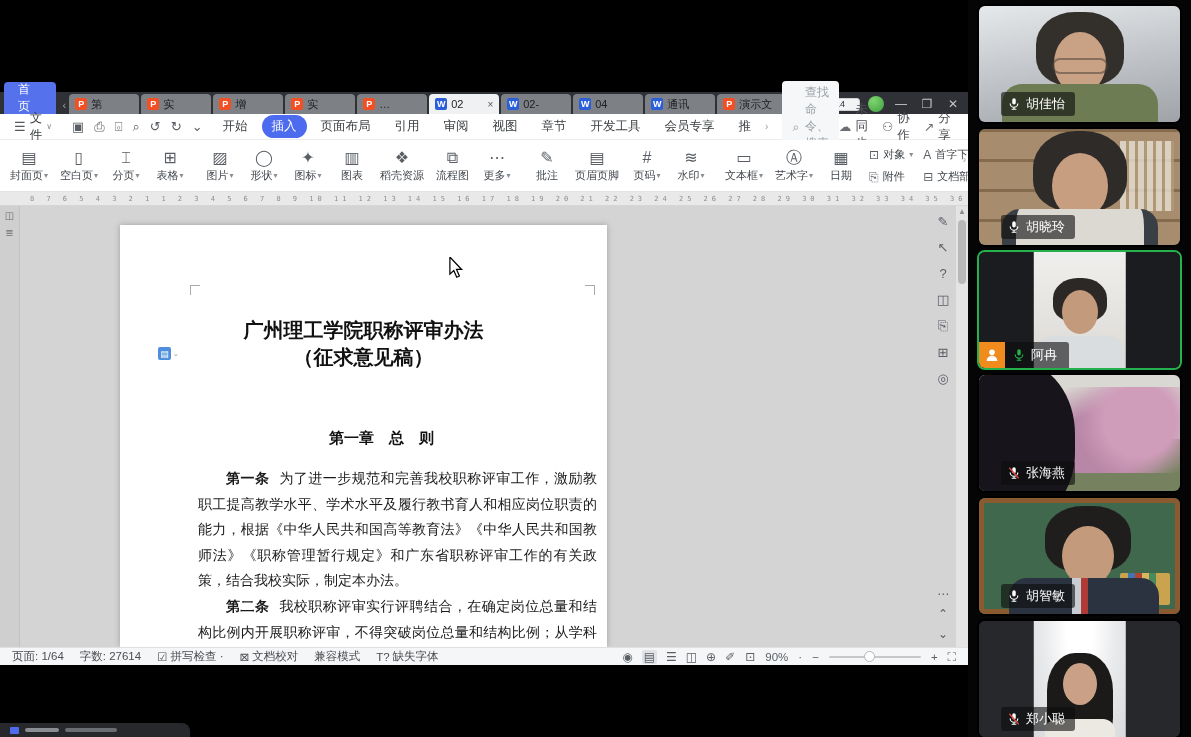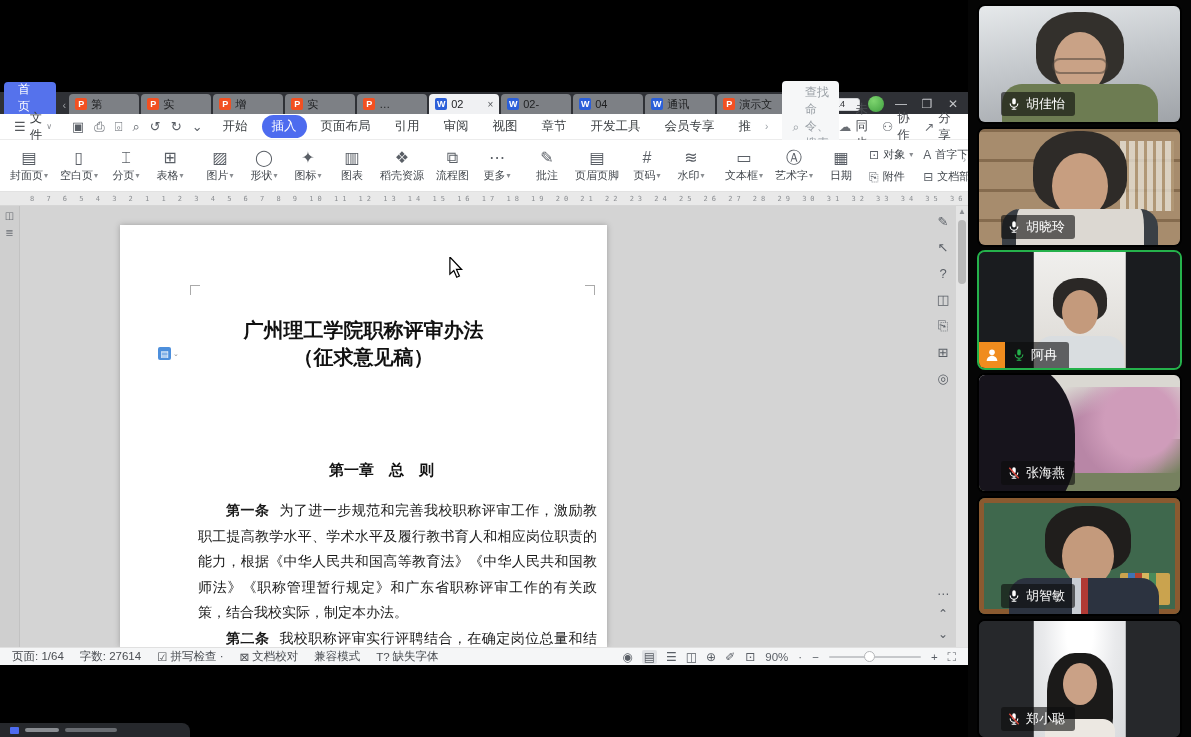--- a/index.html
+++ b/index.html
@@ -58,21 +58,21 @@
   .ruler-nums { font-size:7px; color:#8a8d91; letter-spacing:4px; line-height:14px; white-space:nowrap; font-family:"DejaVu Sans Mono",monospace; }
 
   
   .docarea { flex:1; position:relative; background:#d4d4d4; overflow:hidden; }
   .vstrip { position:absolute; left:0; top:0; bottom:0; width:20px; background:#cfcfcf; border-right:1px solid #c2c2c2; display:flex; flex-direction:column; align-items:center; padding-top:4px; gap:6px; color:#6a6e74; font-size:10px; }
   .page { position:absolute; left:120px; top:19px; width:487px; height:422px; background:#fff; box-shadow:0 0 6px rgba(0,0,0,.25); }
   .cropmark { position:absolute; width:10px; height:10px; }
   .cropmark.l { left:70px; top:60px; border-left:1px solid #aaa; border-top:1px solid #aaa; }
   .cropmark.r { right:12px; top:60px; border-right:1px solid #aaa; border-top:1px solid #aaa; }
   .doc-title { margin-top:92px; text-align:center; font-family:"Liberation Serif","DejaVu Serif",serif; font-weight:bold; font-size:20px; color:#111; line-height:27px; padding:0 70px; }
-  .doc-chapter { margin-top:90px; text-align:center; font-family:Liberation Mono, monospace; font-weight:bold; font-size:15px; color:#111;padding-left:36px; }
+  .doc-chapter { margin-top:58px; text-align:center; font-family:Liberation Mono, monospace; font-weight:bold; font-size:15px; color:#111;padding-left:36px; }
   .doc-body { margin-top:18px; padding:0 10px 0 78px; font-family:"Liberation Serif","DejaVu Serif",serif; font-size:14px; color:#1a1a1a; text-align:justify; }
   .doc-body p { line-height:25.6px; text-indent:2em; }
   .doc-body b { margin-right:10px; }
   .margin-ic { position:absolute; left:38px; top:122px; display:flex; align-items:center; gap:2px; }
   .margin-ic .sq { width:13px; height:13px; background:#4d8fdc; border-radius:2px; color:#fff; font-size:9px; display:flex; align-items:center; justify-content:center; }
   .margin-ic .cv { font-size:7px; color:#8a8d91; }
 
   
   .rtools { position:absolute; right:14px; top:8px; width:22px; display:flex; flex-direction:column; align-items:center; gap:11px; color:#5a5f66; font-size:13px; }
   .rtools-bottom { position:absolute; right:14px; bottom:6px; width:22px; display:flex; flex-direction:column; align-items:center; gap:6px; color:#5a5f66; font-size:12px; }

